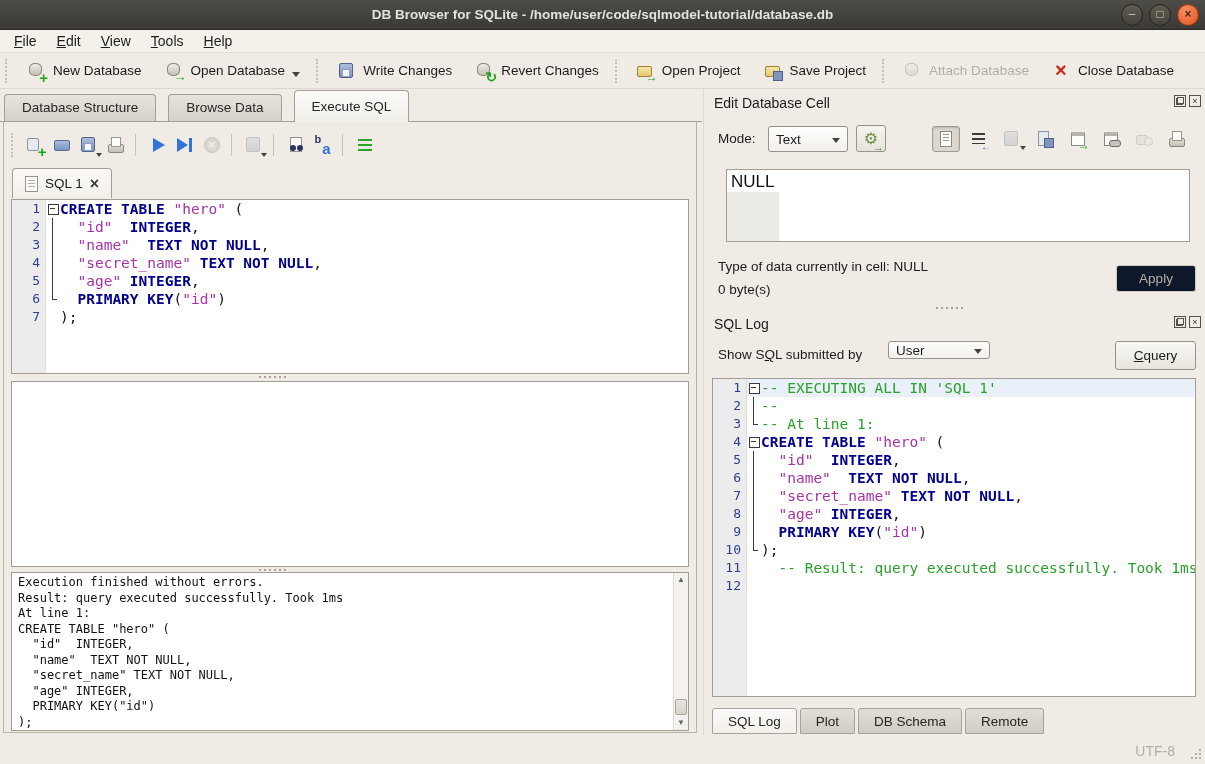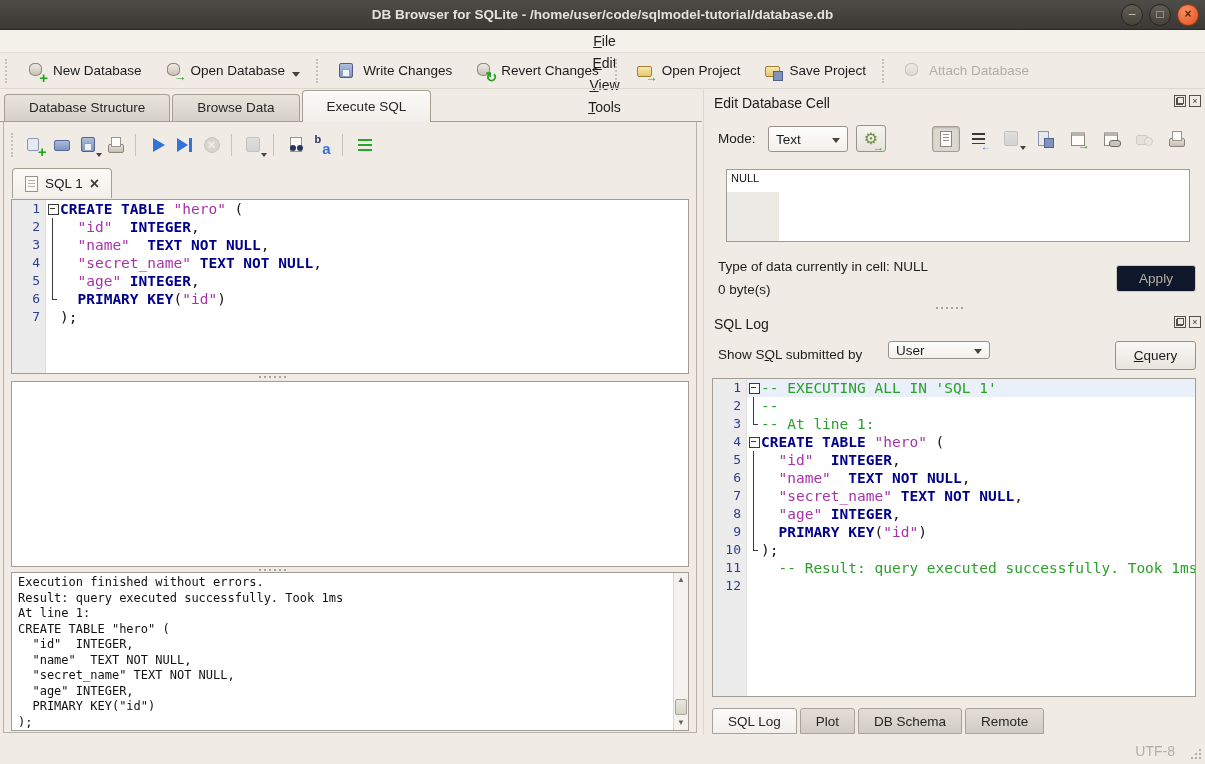--- a/index.html
+++ b/index.html
@@ -13,21 +13,21 @@
   .titletext { color:#e4e1da; font-weight:bold; font-size:13.5px; }
   .winbtns { position:absolute; right:6px; top:4px; display:flex; gap:6px; }
   .wbtn { width:22px; height:22px; border-radius:50%; border:1px solid #26241f;
     background:linear-gradient(#615d52,#45423a); color:#c9c5bb; font-size:12px; line-height:20px;
     text-align:center; }
   .wbtn.close { background:radial-gradient(circle at 35% 30%, #f69064, #e2521e); border-color:#9c3710; color:#5e2009; font-weight:bold; }
   .wbtn .g { display:block; margin-top:-1px; }
 
   
   .menubar { position:absolute; left:0; top:30px; width:1205px; height:23px; background:#f4f1ea;
-    display:flex; align-items:center; padding-left:4px; border-bottom:1px solid #e3dfd6;flex-direction:column;}
+    display:flex; align-items:center; padding-left:4px; border-bottom:1px solid #e3dfd6;}
   .mitem { padding:0 10px; font-size:14px; color:#1d1d1d; height:23px; line-height:22px; }
   .ul { text-decoration:underline; }
 
   
   .toolbar { position:absolute; left:0; top:53px; width:1205px; height:36px;
     display:flex; align-items:center; padding:0 2px; border-bottom:1px solid #ddd8cf; }
   .handle { width:5px; height:24px; border-left:2px dotted #c6c1b6; margin:0 5px 0 3px; }
   .tbtn { display:flex; align-items:center; gap:7px; padding:0 11px; height:30px; font-size:13.5px; color:#1c1c1c; border-radius:3px; }
   .tbtn.disabled { color:#b3aea4; }
   .tbtn.disabled .ic { opacity:.4; }
@@ -60,23 +60,23 @@
     background:linear-gradient(#f7e7ae,#e6c76c); border:1px solid #a08136; border-radius:2px; }
   [data-name="open-project-icon"]::after { content:"→"; position:absolute; right:-3px; bottom:-3px;
     color:#1fa31f; font-weight:bold; font-size:12px; }
   [data-name="save-project-icon"]::after { content:""; position:absolute; right:0; bottom:0;
     width:8px; height:8px; background:#7e94bd; border:1px solid #50618a; }
 
   
   .left { position:absolute; left:0; top:89px; width:702px; height:646px; }
   .maintabs { position:absolute; left:0; top:0; width:100%; height:33px;
     display:flex; align-items:flex-end; padding-left:4px; border-bottom:1px solid #a49e93; }
-  .mtab { height:27px; line-height:26px; padding:0 24px; font-size:13.5px; color:#262626;
+  .mtab { height:27px; line-height:26px; padding:0 17px; font-size:13.5px; color:#262626;
     background:linear-gradient(#e8e4dc,#d6d1c8); border:1px solid #a49e93; border-bottom:none;
-    border-radius:4px 4px 0 0; margin-right:2px; position:relative;text-align:right; }
+    border-radius:4px 4px 0 0; margin-right:12px; position:relative;text-align:right; }
   .mtab.active { height:32px; line-height:31px; background:linear-gradient(#fbfaf8,#f2efea);
     margin-bottom:-1px; z-index:3; }
 
   .tabpage { position:absolute; left:3px; right:5px; top:33px; bottom:2px;
     border:1px solid #b7b2a8; border-top:none; background:#f0ece5; }
 
   
   .sqltoolbar { position:absolute; left:4px; top:7px; right:4px; height:32px;
     display:flex; align-items:center; }
   .sqlbtn { width:27px; height:27px; display:flex; align-items:center; justify-content:center;
@@ -230,21 +230,21 @@
   [data-name="link-data-icon"]::after { content:""; position:absolute; right:0; bottom:2px; width:10px;
     height:5px; border:1px solid #6f6a61; border-radius:3px; background:#cac5bc; }
   [data-name="set-null-icon"]::before { content:""; position:absolute; left:2px; top:6px; right:6px;
     height:8px; background:#d8d4cc; border:1px solid #a29d93; border-radius:2px; }
   [data-name="set-null-icon"]::after { content:""; position:absolute; right:1px; bottom:3px; width:7px;
     height:7px; border:1px solid #a29d93; border-radius:50%; background:#e4e0d8; }
 
   .cellvalue { position:absolute; left:22px; top:80px; right:15px; height:73px; background:#fff;
     border:1px solid #a29c92; }
   .cellvalue .graycol { position:absolute; left:0; top:22px; width:52px; bottom:0; background:#eceae5; }
-  .cellvalue .val { position:absolute; left:4px; top:2px; font-size:11px; color:#111; }
+  .cellvalue .val { position:absolute; left:4px; top:2px; font-size:17px; color:#111; }
 
   .logbox { position:absolute; left:8px; right:9px; top:289px; height:319px; background:#fff;
     border:1px solid #a29c92; overflow:hidden; }
 
   .btabs { position:absolute; left:8px; top:619px; height:27px; display:flex; }
   .btab { height:26px; line-height:25px; padding:0 15px; font-size:13.5px; color:#262626;
     background:linear-gradient(#e2ded6,#d1ccc3); border:1px solid #a8a29a; border-radius:3px 3px 0 0;
     margin-right:3px; }
   .btab.active { background:linear-gradient(#fbfaf8,#f3f0eb); }
 
@@ -308,20 +308,24 @@
       <span>Open Project</span>
     </div>
     <div class="tbtn" data-name="toolbar-button-save-project">
       <span class="ic" data-name="save-project-icon"></span>
       <span>Save Project</span>
     </div>
     <span class="tbsep" data-name="toolbar-separator"></span>
     <div class="tbtn disabled" data-name="toolbar-button-attach-database">
       <span class="ic" data-name="attach-database-icon"></span>
       <span>Attach Database</span>
+    </div>
+    <div class="tbtn" data-name="toolbar-button-close-database">
+      <span class="ic" data-name="close-database-icon"></span>
+      <span>Close Database</span>
     </div>
   </div>
 
 <div class="left" data-name="main-area">
   <div class="maintabs" id="maintabs" data-name="main-tabbar">
       <div class="mtab" data-name="tab-database-structure">Database Structure</div>
       <div class="mtab" data-name="tab-browse-data">Browse Data</div>
       <div class="mtab active" data-name="tab-execute-sql">Execute SQL</div>
     </div>
   <div class="tabpage" data-name="execute-sql-page">

